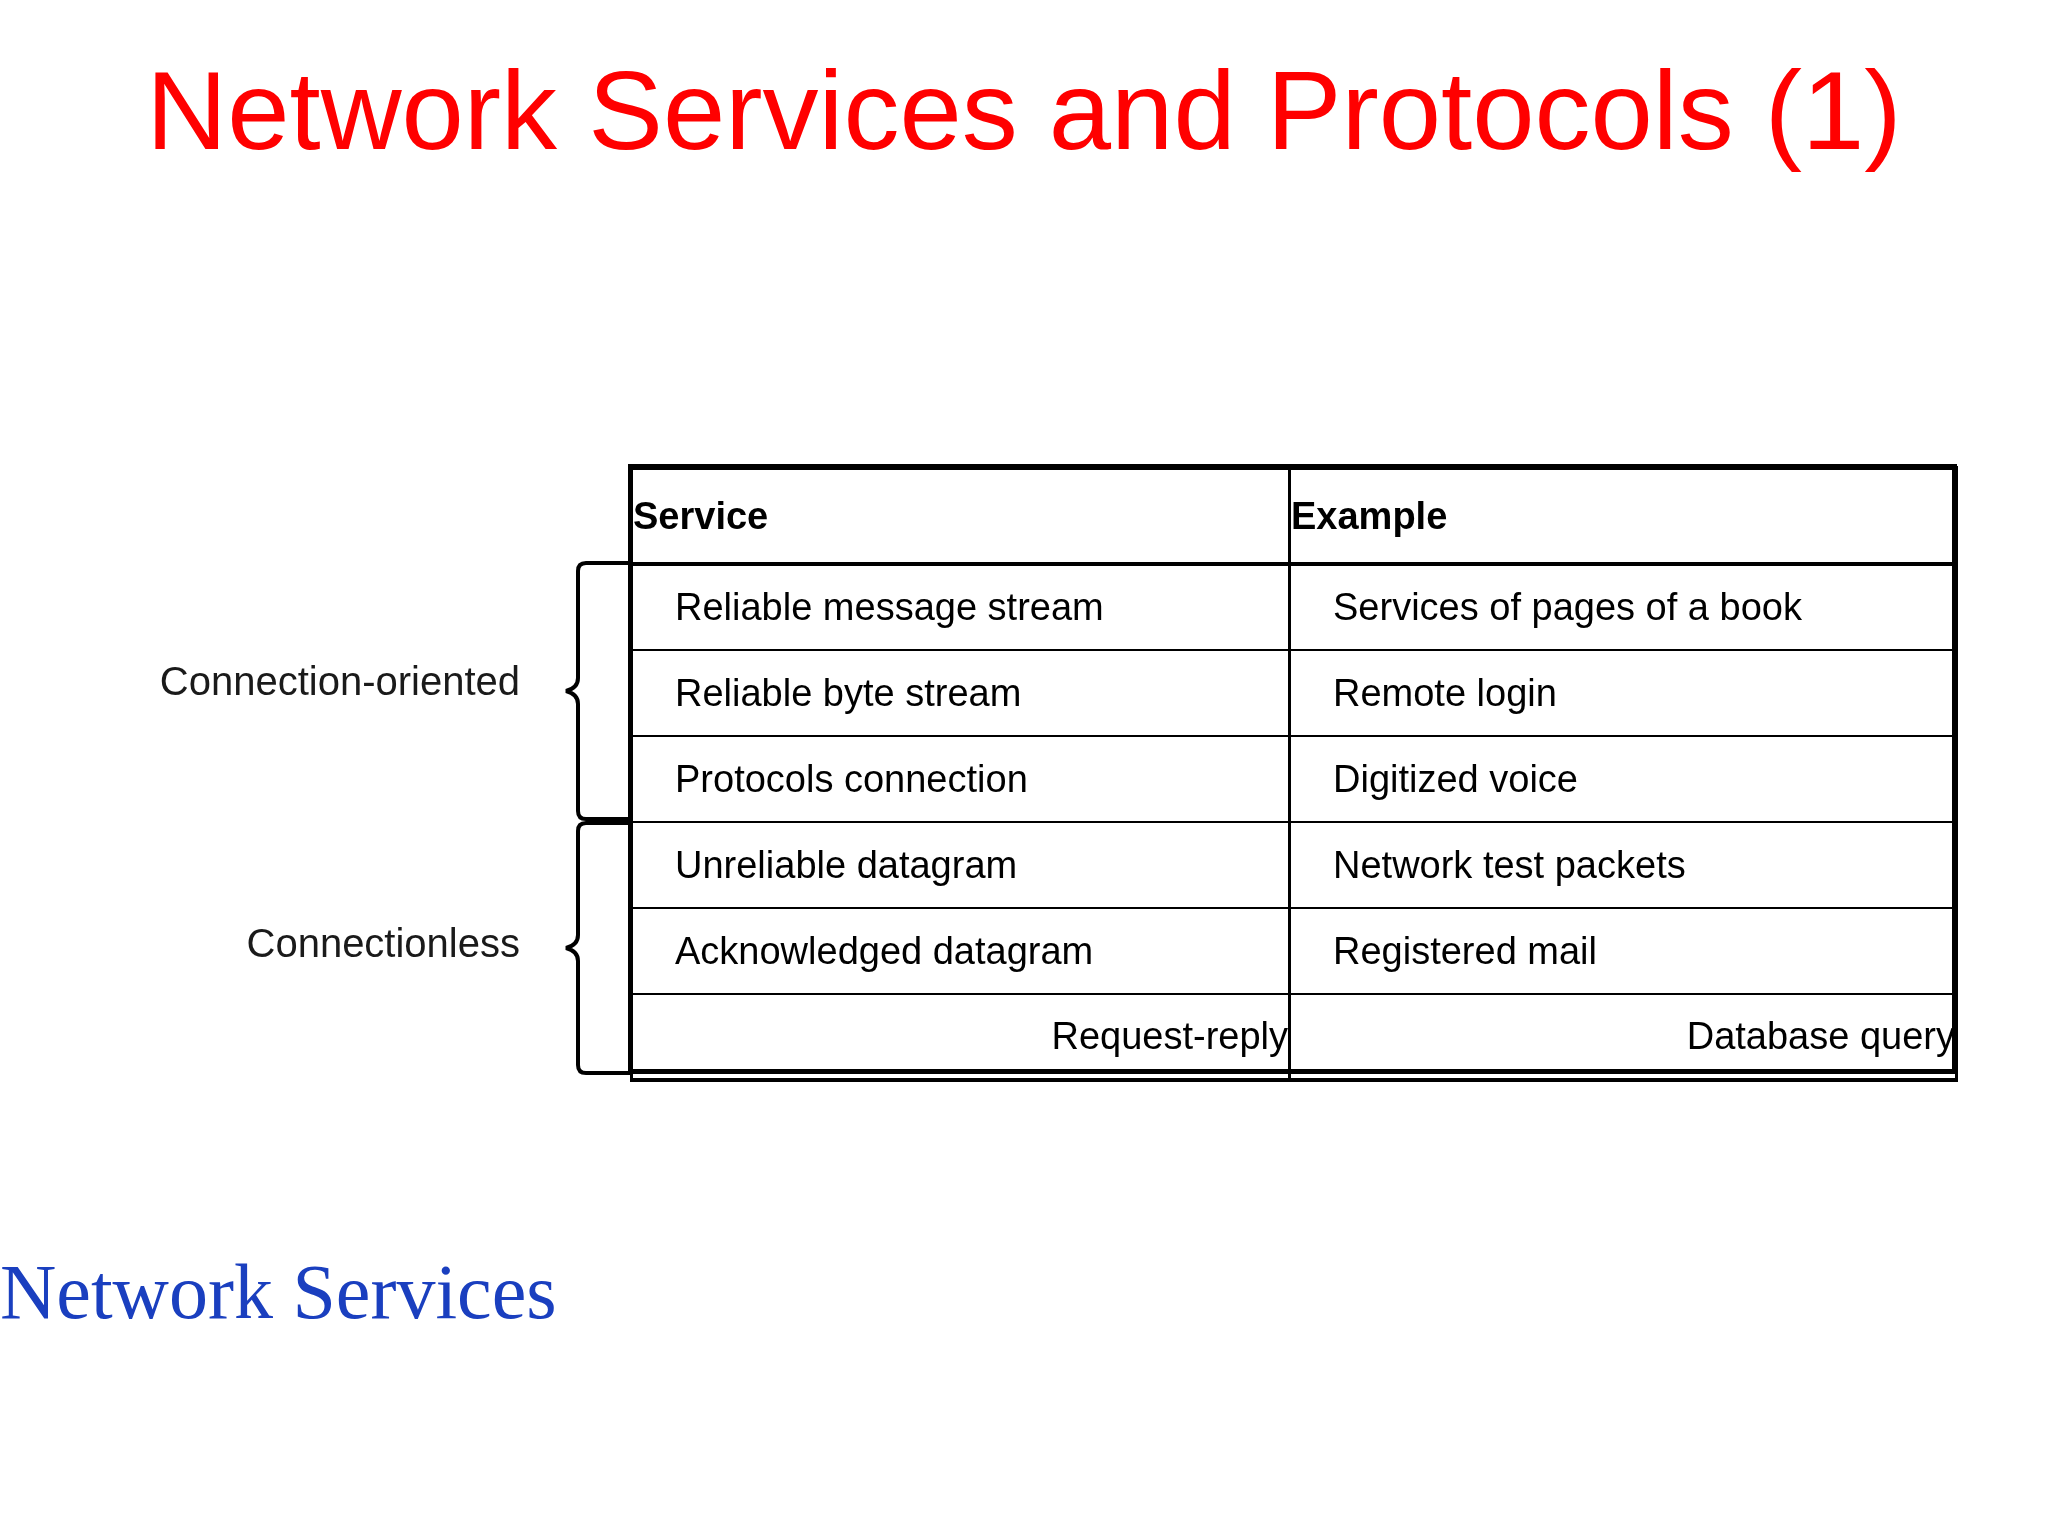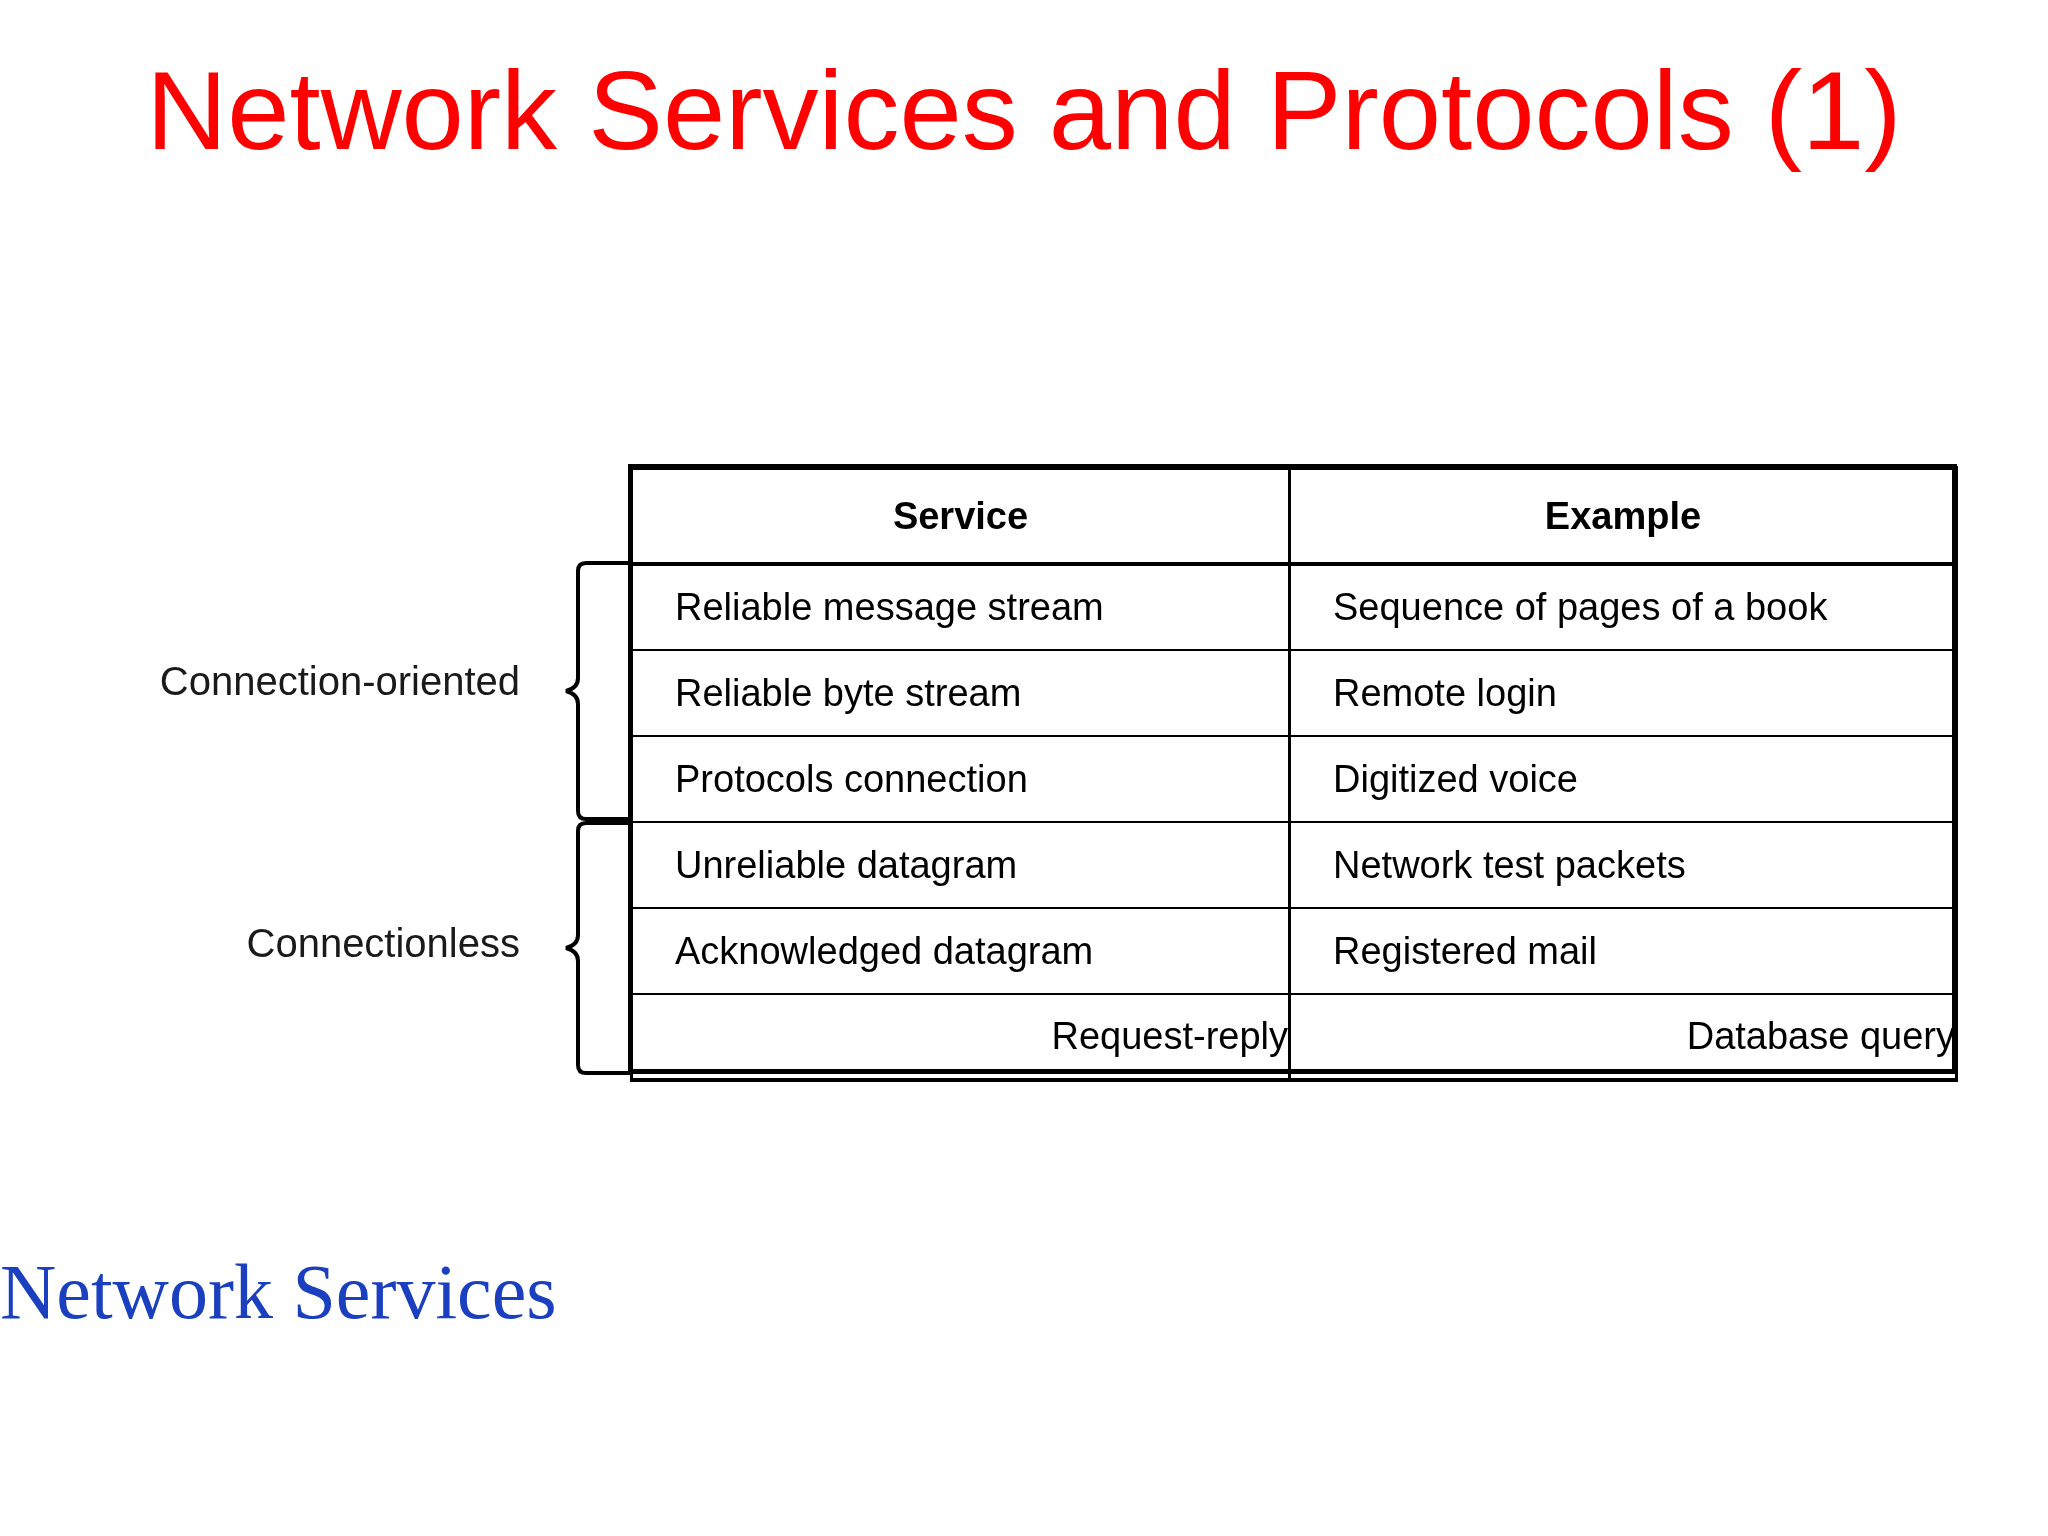--- a/index.html
+++ b/index.html
@@ -61,21 +61,20 @@
     padding: 0 0 0 42px;
     height: 86px;
     vertical-align: middle;
     font-size: 38px;
     font-weight: normal;
     text-align: left;
     white-space: nowrap;
     box-sizing: border-box;
   }
   #services-table thead th {
-    text-align: center;
     font-weight: bold;
     padding-left: 0;
     height: 96px;
     font-size: 38px;
   }
   #services-table tbody td {
     border-top-width: 2px;
     border-bottom-width: 2px;
   }
   #services-table tbody tr:last-child td {
@@ -190,21 +189,21 @@
     </colgroup>
     <thead>
       <tr>
         <th>Service</th>
         <th>Example</th>
       </tr>
     </thead>
     <tbody>
       <tr>
         <td>Reliable message stream</td>
-        <td>Sequence of pages of a book</td>
+        <td>Services of pages of a book</td>
       </tr>
       <tr>
         <td>Reliable byte stream</td>
         <td>Remote login</td>
       </tr>
       <tr>
         <td>Protocols connection</td>
         <td>Digitized voice</td>
       </tr>
       <tr>

